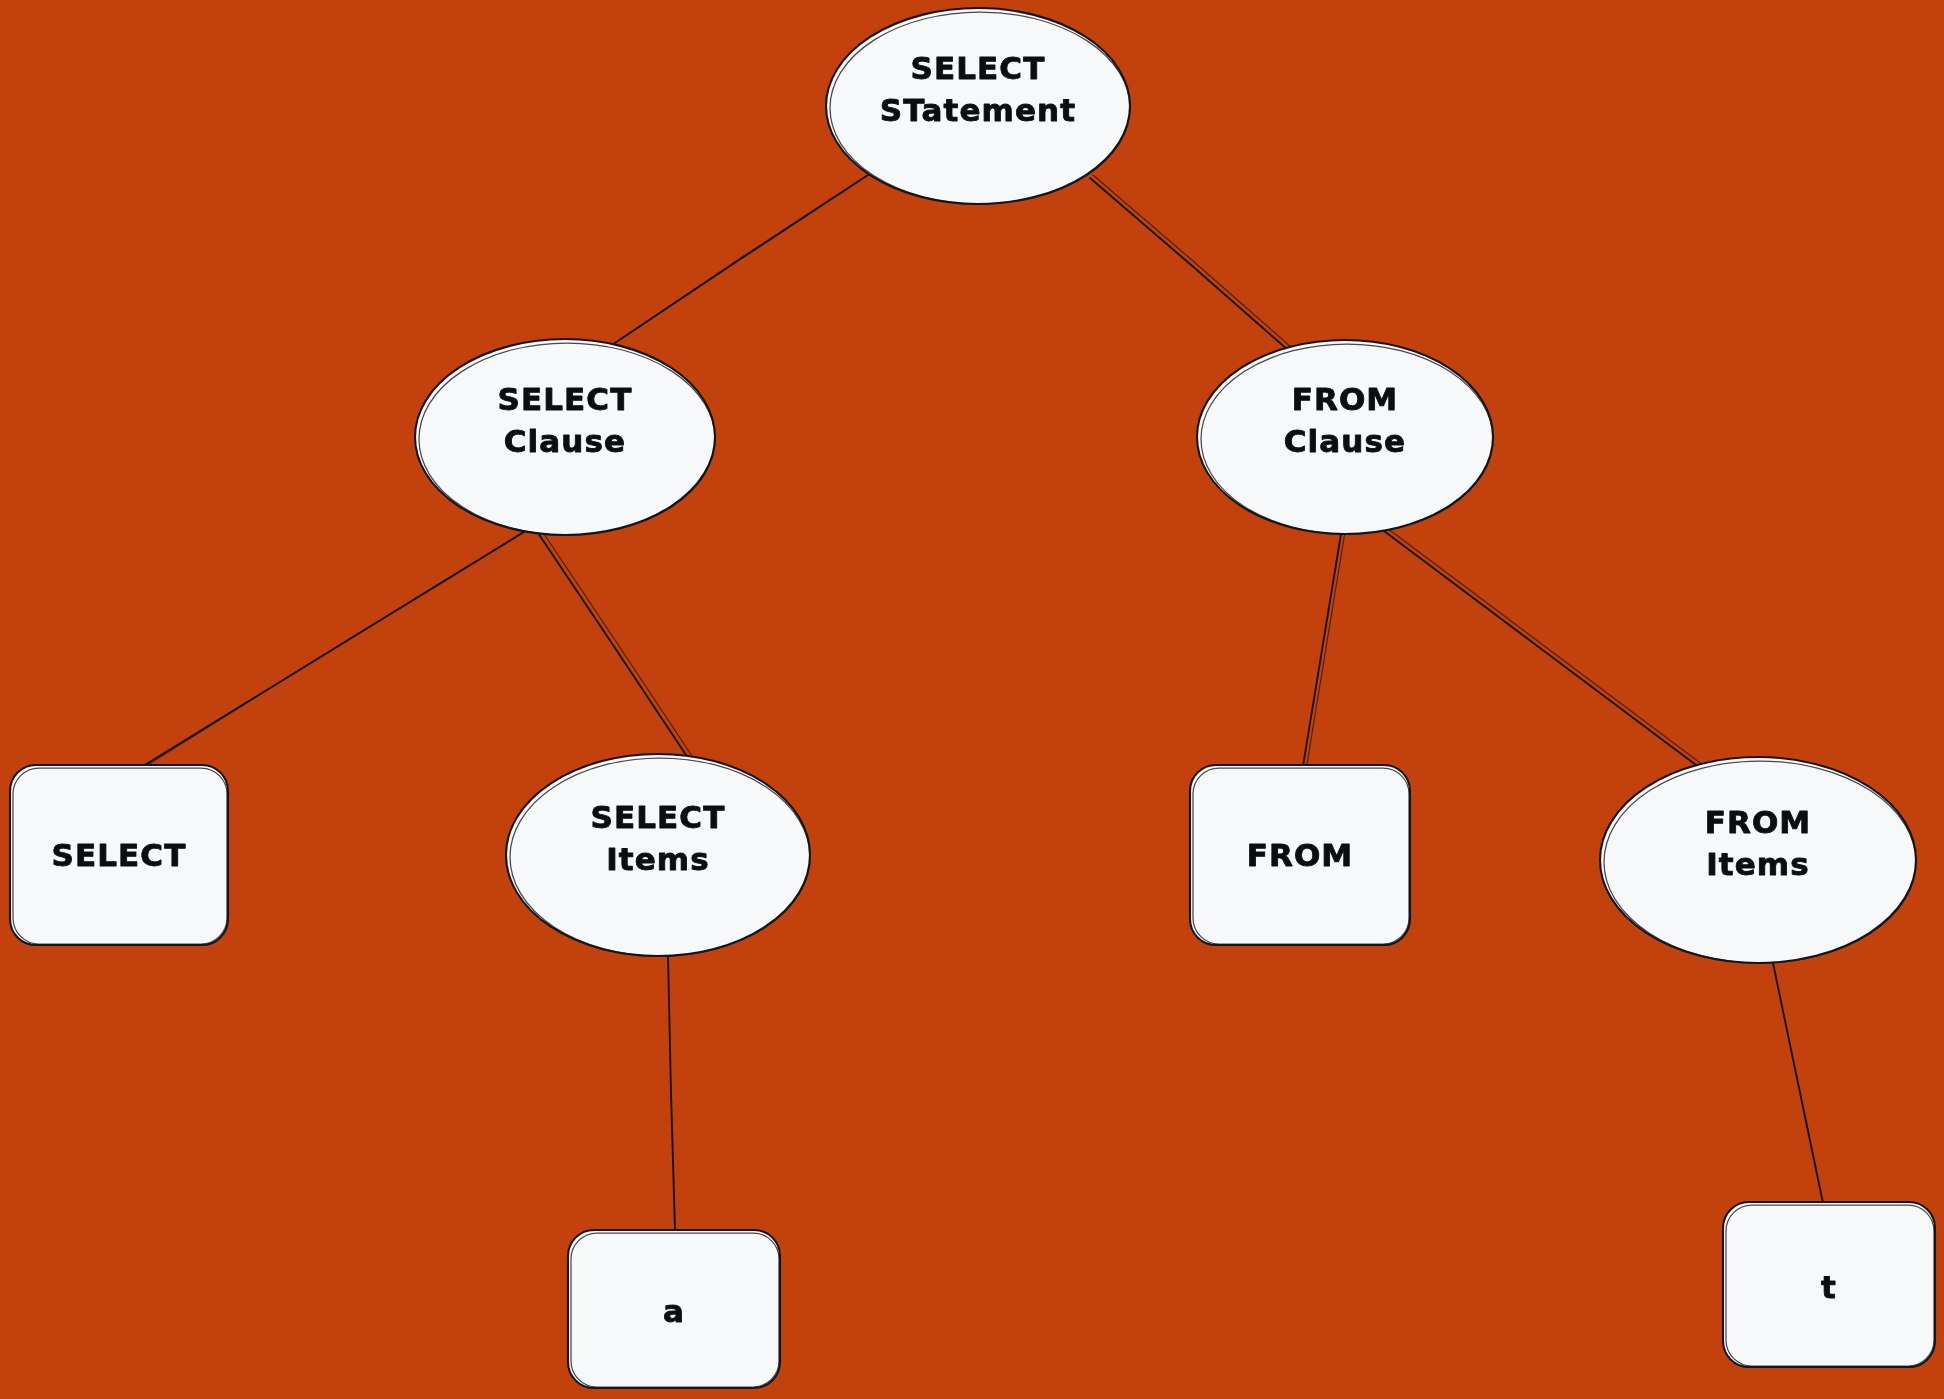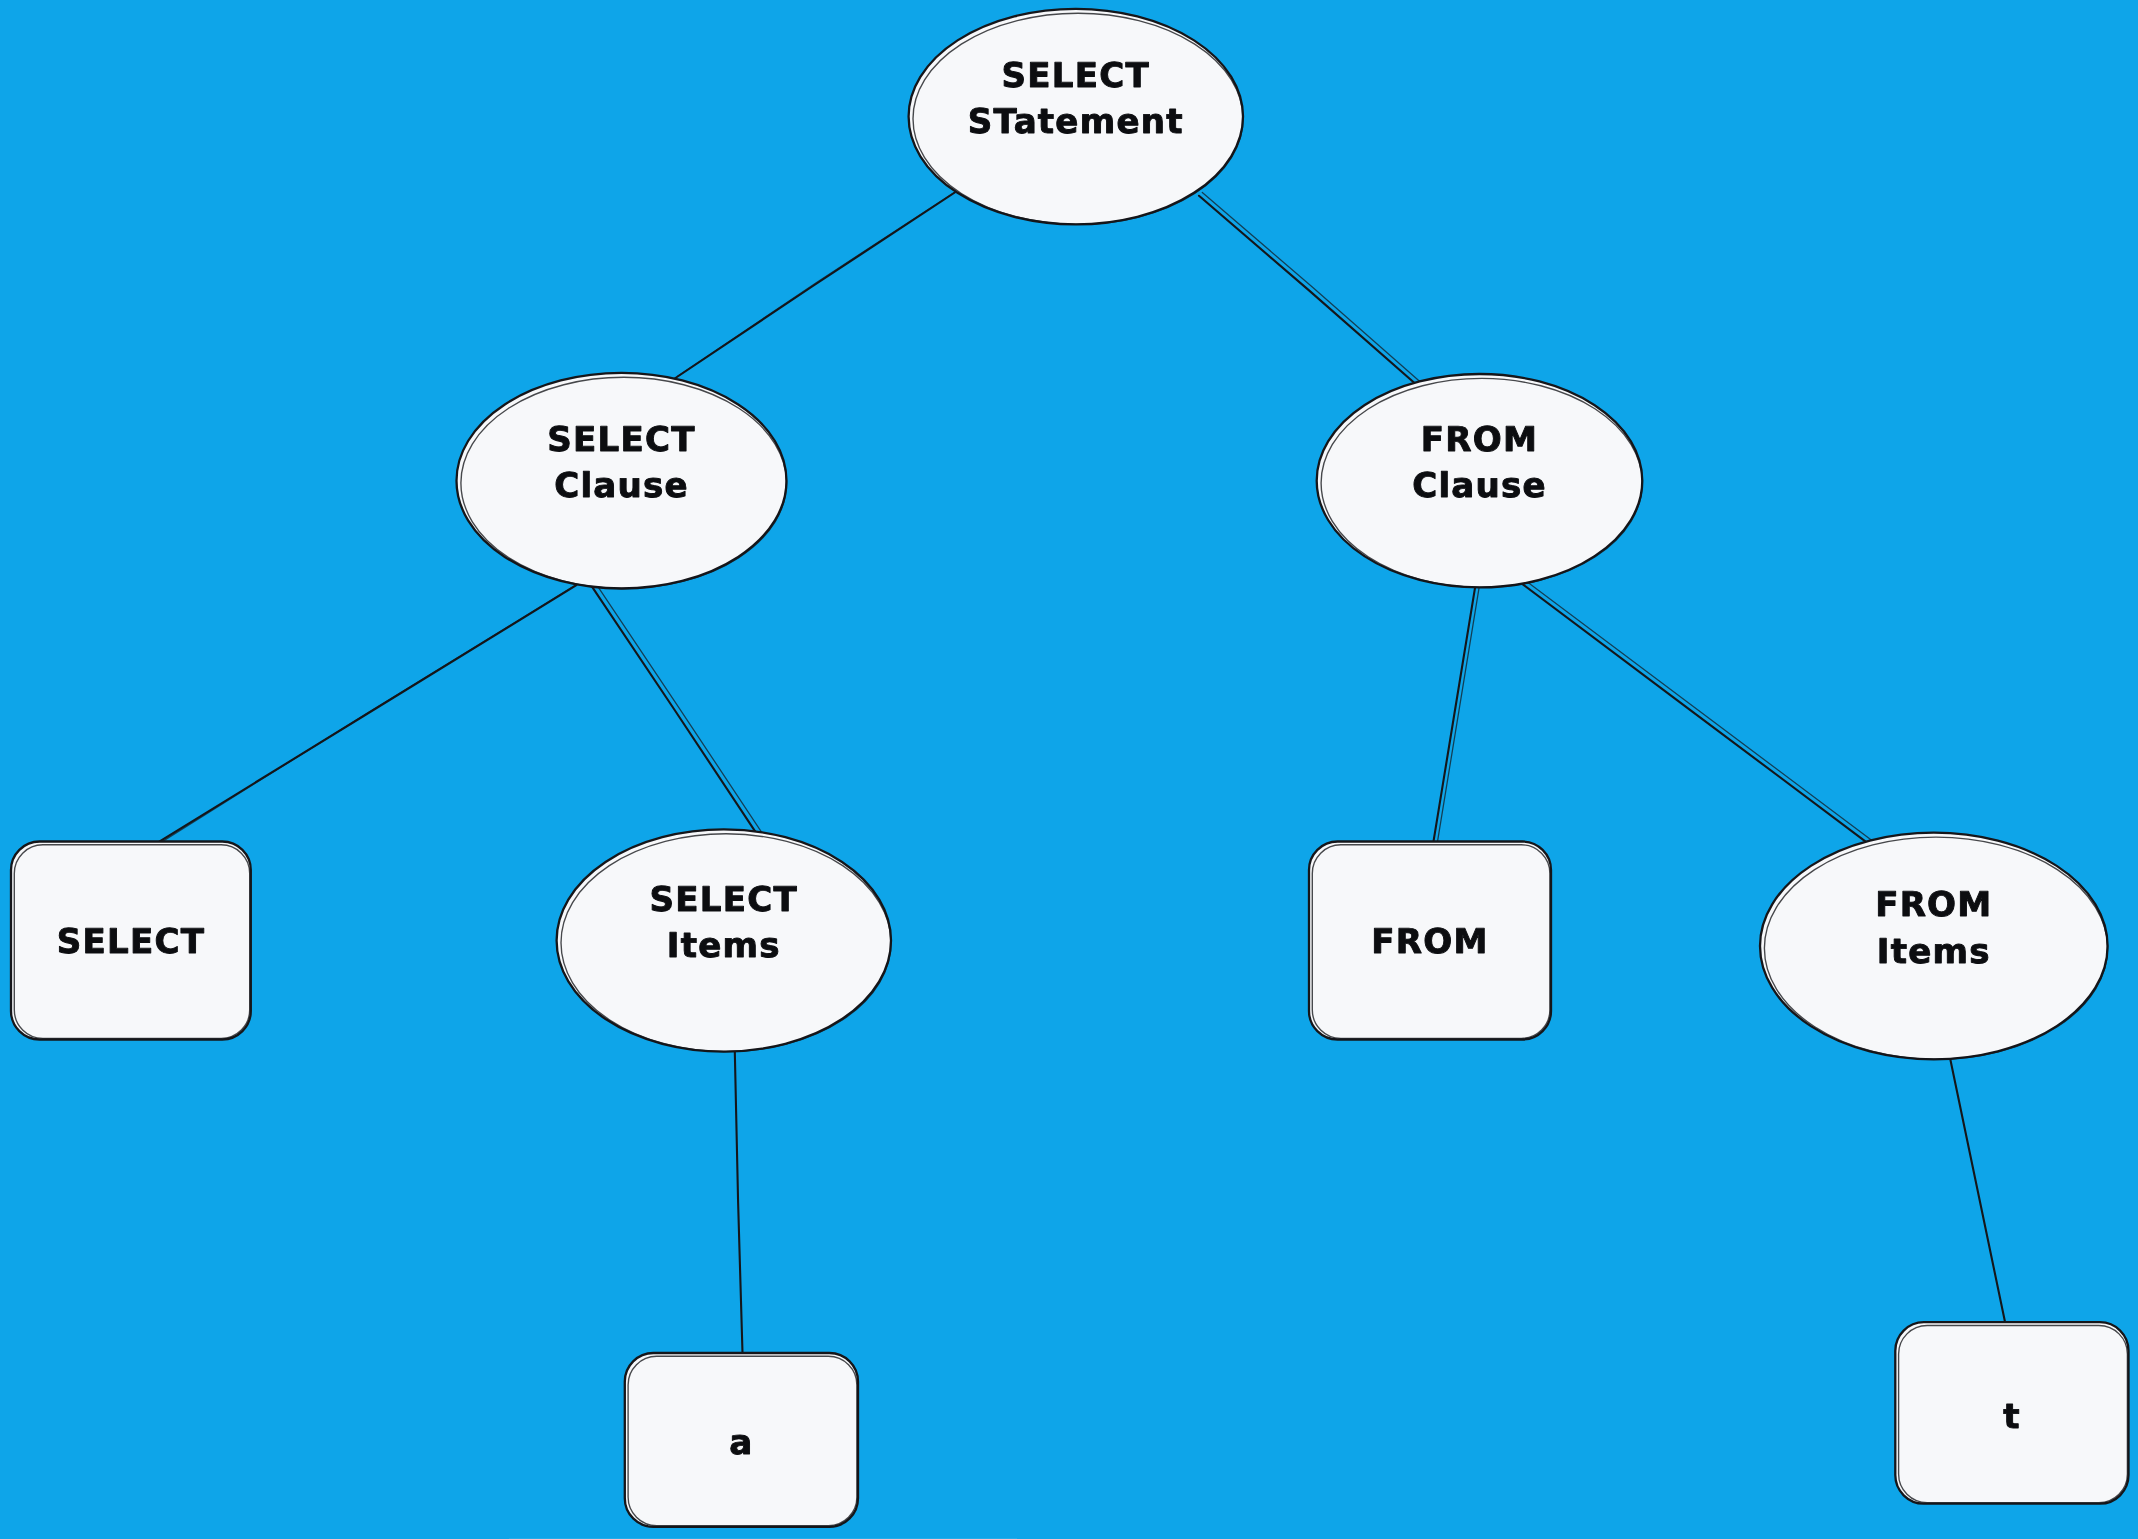--- a/index.html
+++ b/index.html
@@ -11,21 +11,21 @@
   body {
     width: 1944px;
     height: 1399px;
     overflow: hidden;
     font-family: "DejaVu Sans", sans-serif;
   }
   #diagram-root {
     position: relative;
     width: 1944px;
     height: 1399px;
-    background: #0ea5e9;
+    background: #c2410c;
   }
   svg#tree-canvas {
     position: absolute;
     top: 0;
     left: 0;
     width: 1944px;
     height: 1399px;
     display: block;
   }
   .node-shape {

